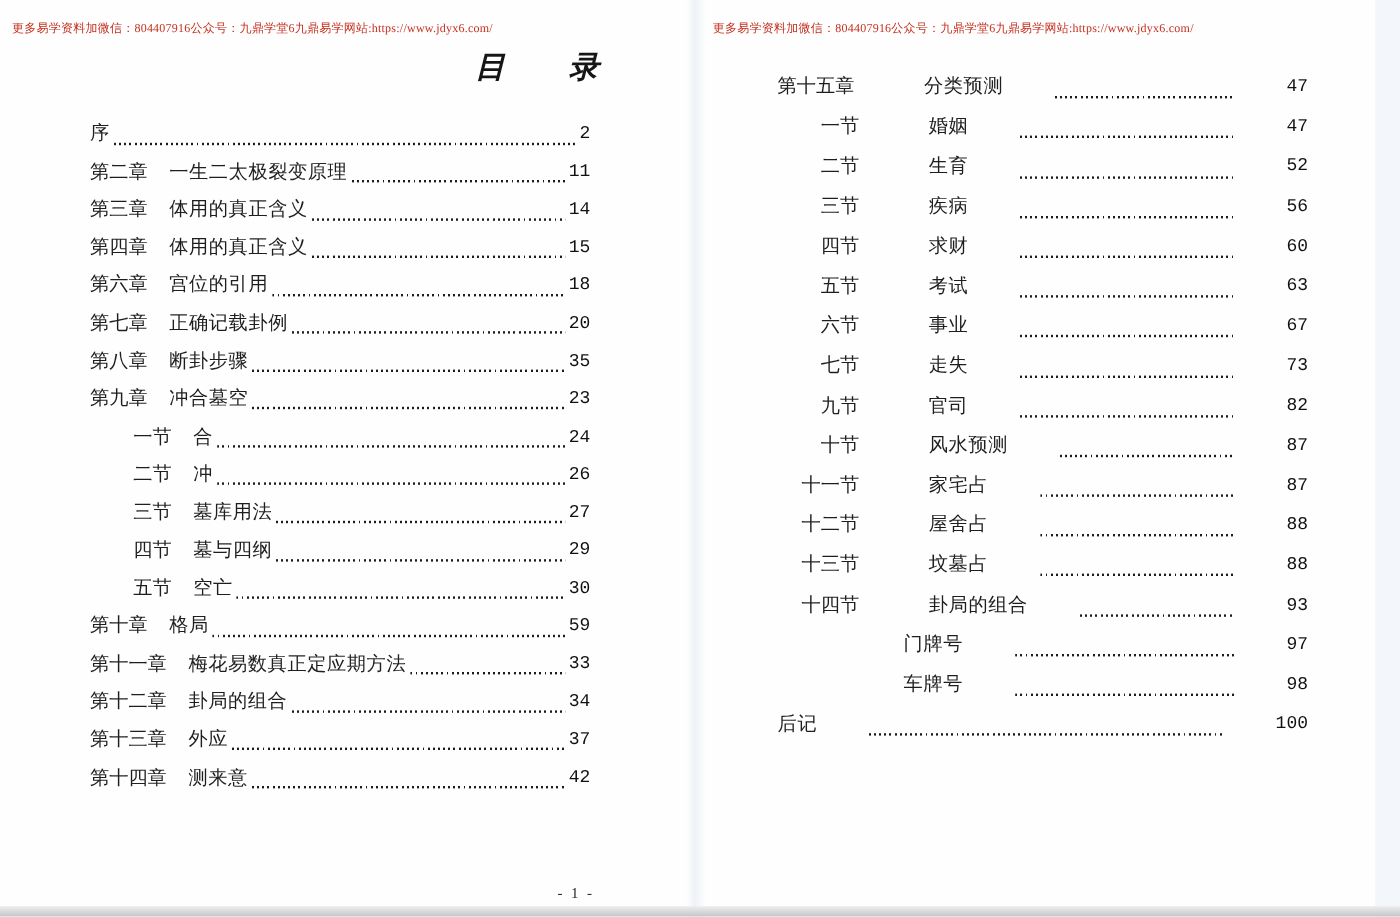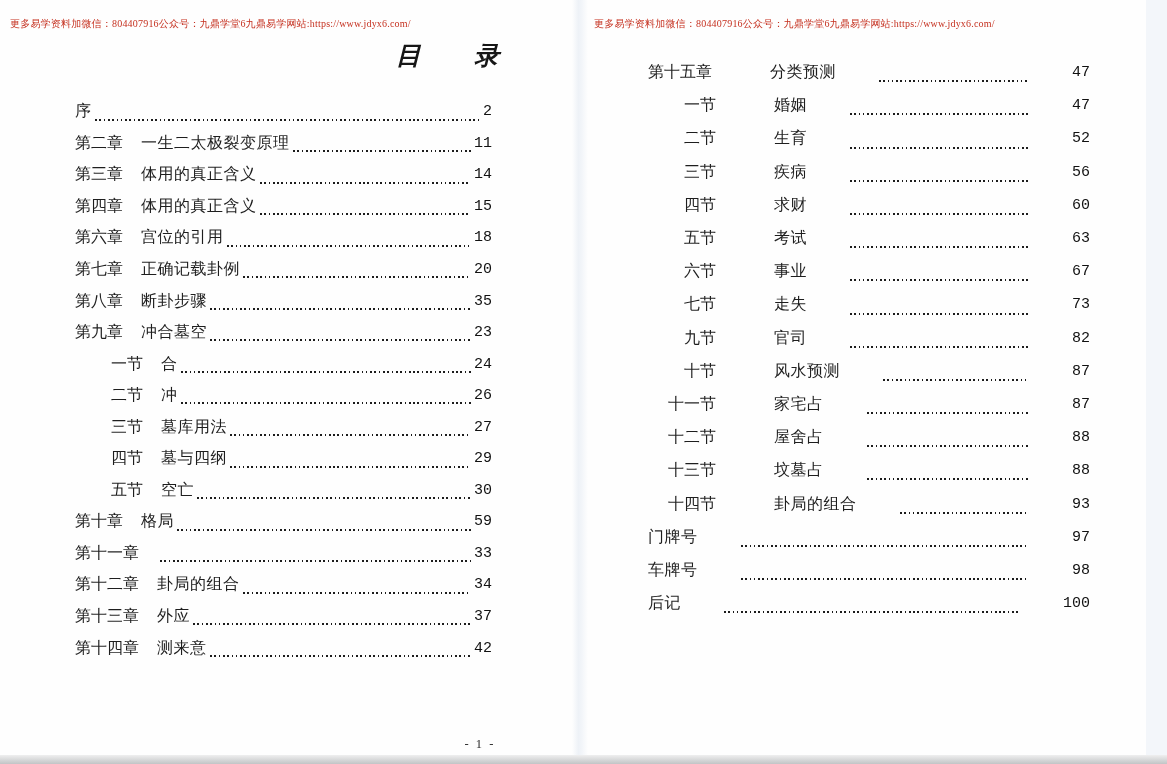--- a/index.html
+++ b/index.html
@@ -75,21 +75,21 @@
     align-items: center;
     font-size: 16px;
     white-space: nowrap;
   }
   .page.left  .row { height: 31.55px; }
   .page.right .row { height: 33.2px; gap: 40px; }
 
   .row .label { margin-right: 18px; }
   .page.left  .row.section { margin-left: 36px; }
   .page.right .row.section .label { min-width: 68px; text-align: right; }
-  .row.subsection { }
+  .row.subsection { margin-left: 105px; }
 
   .row .title { letter-spacing: 0.5px; }
 
   .leader {
     flex: 1;
     min-width: 18px;
     height: 2px;
     align-self: flex-end;
     margin: 0 3px 7px 3px;
     background: repeating-linear-gradient(to right, #1c1c1c 0 1.6px, transparent 1.6px 4.3px);
@@ -202,20 +202,21 @@
           <span class="pagenum">30</span>
         </div>
         <div class="row chapter">
           <span class="label">第十章</span>
           <span class="title">格局</span>
           <span class="leader"></span>
           <span class="pagenum">59</span>
         </div>
         <div class="row chapter">
           <span class="label">第十一章</span>
+          <span class="title">梅花易数真正定应期方法</span>
           <span class="leader"></span>
           <span class="pagenum">33</span>
         </div>
         <div class="row chapter">
           <span class="label">第十二章</span>
           <span class="title">卦局的组合</span>
           <span class="leader"></span>
           <span class="pagenum">34</span>
         </div>
         <div class="row chapter">

